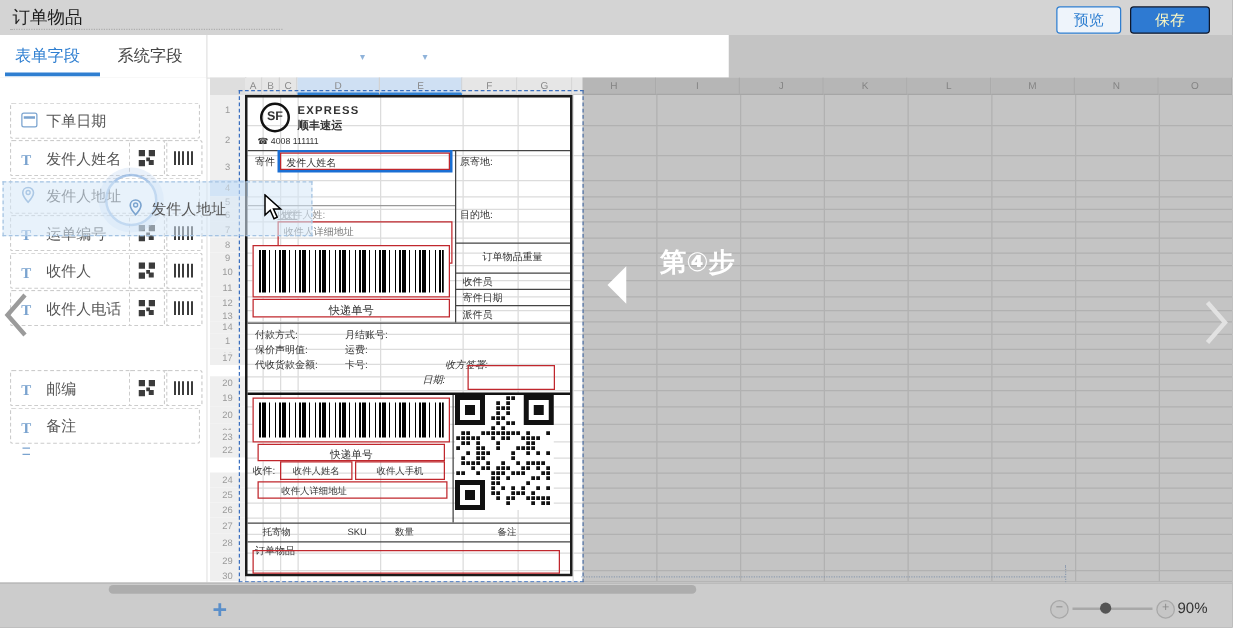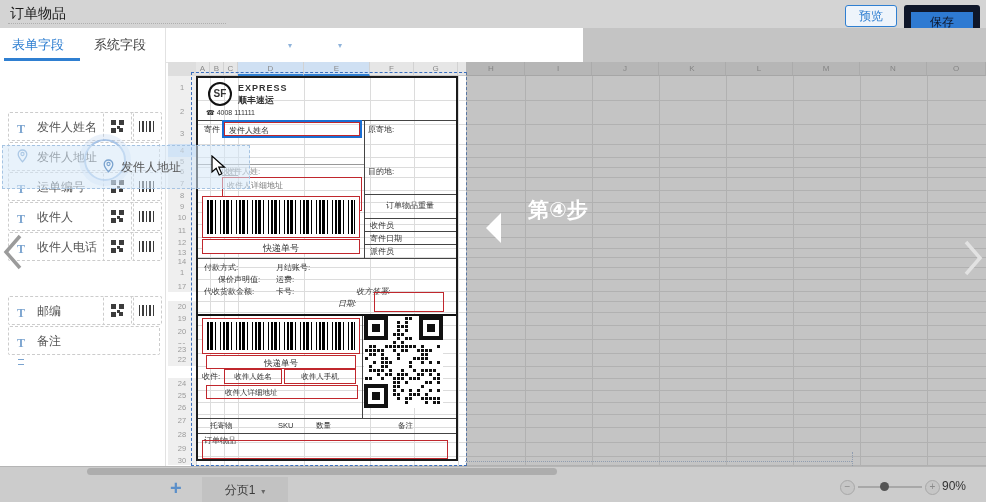--- a/index.html
+++ b/index.html
@@ -4,21 +4,21 @@
 <style>
   html,body{margin:0;padding:0;background:#888;}
   #app{position:relative;width:986px;height:502px;background:#fff;overflow:hidden;
        font-family:"Liberation Sans","DejaVu Sans",sans-serif;-webkit-font-smoothing:antialiased;}
   
   #titlebar{position:absolute;left:0;top:0;width:986px;height:28px;background:#d4d4d4;border-bottom:1px solid #c2c2c2;}
   #page-title{position:absolute;left:10px;top:5px;font-size:14px;color:#1c1c1c;}
   #title-dots{position:absolute;left:8px;top:23px;width:218px;border-bottom:1px dotted #aeaeae;}
   .btn{position:absolute;top:5px;height:20px;line-height:20px;text-align:center;font-size:12px;border-radius:3px;cursor:default;}
   #btn-preview{left:845px;width:50px;background:#eef4fb;border:1px solid #2f7fd1;color:#2f7fd1;}
-  #btn-save{left:904px;width:62px;background:#2e7ad2;border:7px solid #0f172a;color:#0f172a;}
+  #btn-save{left:904px;width:62px;background:#2e7ad2;border:1px solid #0f172a;color:#fef9c3;}
   
   #subbar{position:absolute;left:0;top:28px;width:986px;height:34px;background:#fff;border-bottom:1px solid #e3e3e3;}
   .tab{position:absolute;top:8px;font-size:13px;}
   #tab-form{left:12px;color:#2f7fd1;}
   #tab-sys{left:94px;color:#444;}
   #tab-underline{position:absolute;left:4px;top:30px;width:76px;height:3px;background:#2f7fd1;}
   #sidebar-sep{position:absolute;left:165px;top:28px;width:1px;height:438px;background:#e2e2e2;}
   .tb-ic{position:absolute;top:36px;height:20px;line-height:20px;color:#3279c8;font-size:14px;text-align:center;cursor:default;}
   .tb-sep{position:absolute;top:37px;width:1px;height:18px;background:#e0e0e0;}
   .tb-caret{position:absolute;top:41px;font-size:8px;color:#8fb3da;}
@@ -189,20 +189,24 @@
         <div class="tb-sep" style="left: 612px;"></div>
         <div class="tb-sep" style="left: 722px;"></div>
         <div class="tb-sep" style="left: 822px;"></div>
         <div class="tb-sep" style="left: 922px;"></div>
         <div class="tb-sep" style="left: 956px;"></div>
       </div>
   </div>
   <div id="sidebar-sep"></div>
 
   <div id="sidebar">
+      <div class="side-item" style="top: 20px;">
+        <span class="ico"><span class="ic-cal"><i></i></span></span>
+        <span class="lbl">下单日期</span>
+      </div>
       <div class="side-item" style="top: 50px;">
         <span class="ico"><span class="ic-t">T</span></span>
         <span class="lbl">发件人姓名</span>
         <span class="mini-cell" style="left:94px;">
           <span class="mini-qr"></span>
         </span>
         <span class="mini-cell" style="left:124px;">
           <span class="mini-bar"></span>
         </span>
       </div>
@@ -392,21 +396,21 @@
     <div class="ln" style="left:166px;top:140px;width:92px;height:1px;"></div>
     <div class="lt" style="left:172px;top:142px;">收件员</div>
     <div class="ln" style="left:166px;top:153px;width:92px;height:1px;"></div>
     <div class="lt" style="left:172px;top:155px;">寄件日期</div>
     <div class="ln" style="left:166px;top:166px;width:92px;height:1px;"></div>
     <div class="lt" style="left:172px;top:168px;">派件员</div>
     <div class="ln" style="left:0;top:180px;width:258px;height:1px;"></div>
 
     <div class="lt" style="left:6px;top:184px;">付款方式:</div>
     <div class="lt" style="left:78px;top:184px;">月结账号:</div>
-    <div class="lt" style="left:20px;top:196px;">保价声明值:</div>
+    <div class="lt" style="left:6px;top:196px;">保价声明值:</div>
     <div class="lt" style="left:78px;top:196px;">运费:</div>
     <div class="lt" style="left:6px;top:208px;">代收货款金额:</div>
     <div class="lt" style="left:78px;top:208px;">卡号:</div>
     <div class="lt" style="left:158px;top:208px;font-style:italic;">收方签署:</div>
     <div class="lt" style="left:140px;top:220px;font-style:italic;">日期:</div>
     <div class="rb" style="left:176px;top:214px;width:70px;height:20px;"></div>
     <div class="ln" style="left:0;top:236px;width:258px;height:2px;background:#111;"></div>
 
     <div class="rb" style="left:4px;top:240px;width:158px;height:36px;background:#fff;">
       <div class="bc" style="left:4px;top:3px;right:4px;bottom:3px;"></div>
@@ -605,21 +609,20 @@
         </svg></span>
     <span class="lbl">发件人地址</span>
   </div>
   <svg id="cursor" width="16" height="22">
       <polygon points="1,1 1,17 5.2,13.2 8.2,20 10.8,18.8 7.8,12.2 13.5,12.2" fill="#fff" stroke="#000" stroke-width="1.2"></polygon>
     </svg>
 
   <div id="bottombar">
     <div id="hscroll"></div>
     <div id="add-page">+</div>
-    <div id="page-tab"><span>分页1</span><span class="tb-caret">▾</span></div>
     <div class="zoom-btn" style="left:840px;">−</div>
     <div id="zoom-track"></div>
     <div id="zoom-handle"></div>
     <div class="zoom-btn" style="left:925px;">+</div>
     <div id="zoom-pct">90%</div>
   </div>
 
 </div>
 
 </body></html>

